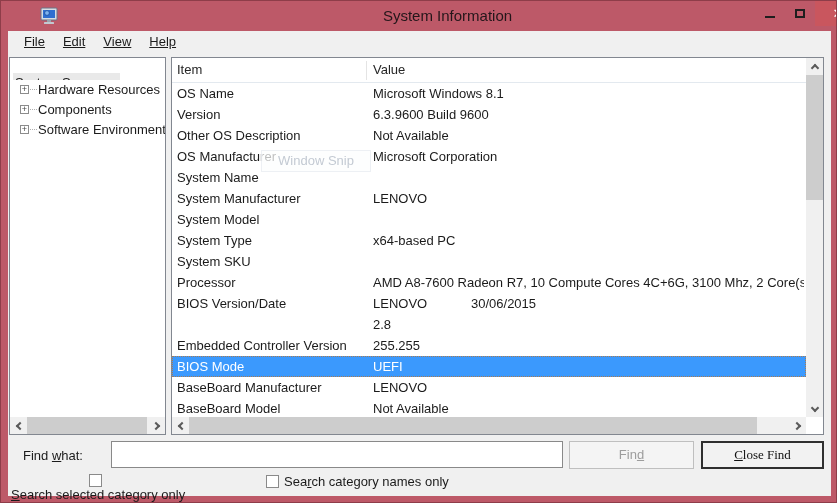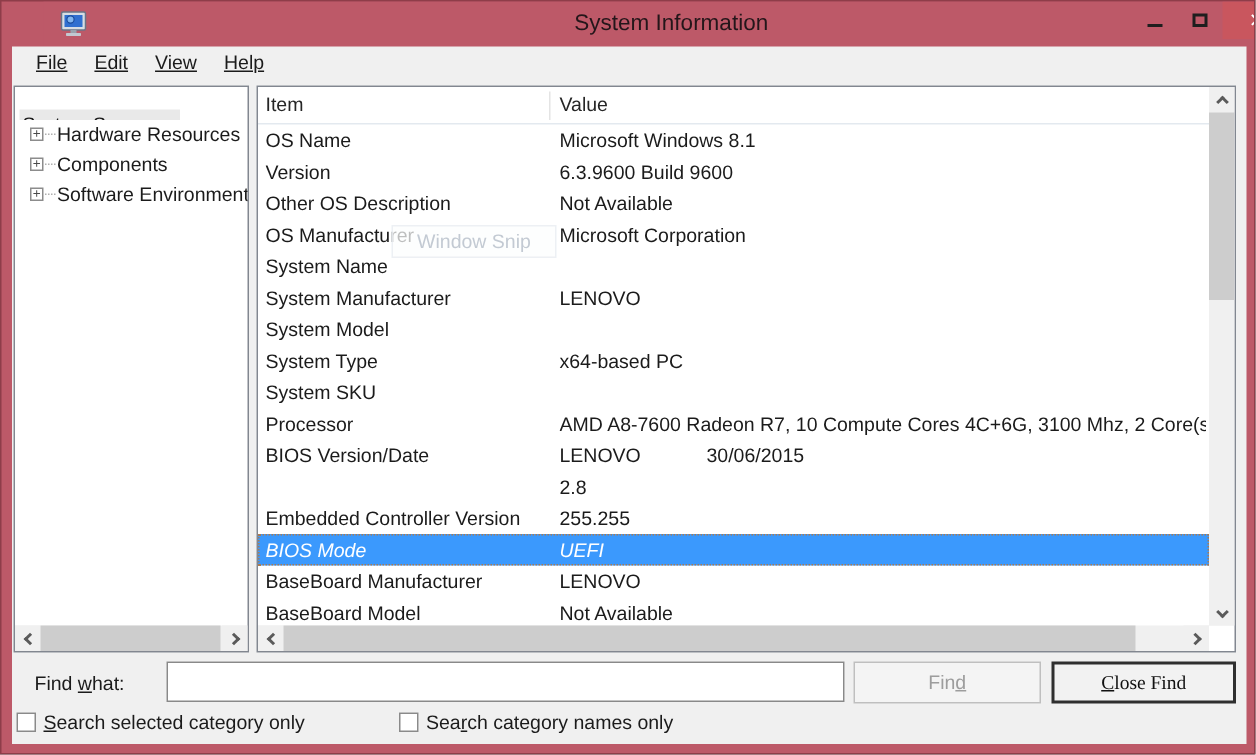--- a/index.html
+++ b/index.html
@@ -40,21 +40,21 @@
     border-bottom:1px solid #e3e9ef; }
   .col-item { position:absolute; left:5px; top:4px; color:#262626; }
   .col-value { position:absolute; left:201px; top:4px; color:#262626; }
   .col-divider { position:absolute; left:194px; top:3px; width:1px; height:19px; background:#e4e4e4; }
   
   #list-rows { position:absolute; left:0; top:25px; width:634px; }
   .lrow { position:relative; height:21px; line-height:21px; white-space:nowrap; overflow:hidden;padding-left:36px; }
   .lrow .cell-item { position:absolute; left:5px; width:191px; overflow:hidden; }
   .lrow .cell-value { position:absolute; left:201px; right:2px; overflow:hidden; }
   .lrow .cell-value2 { position:absolute; left:299px; }
-  .lrow.selected { background:#3b99fd; color:#fff; outline:1px dotted #a97b52; outline-offset:-1px;font-style:italic; }
+  .lrow.selected { background:#3b99fd; color:#fff; outline:1px dotted #a97b52; outline-offset:-1px; }
   
   #snip-ghost { position:absolute; left:253px; top:119px; width:110px; height:22px;
     background:rgba(252,253,254,0.72); border:1px solid rgba(233,236,241,0.8);
     color:#c3cad3; text-align:center; line-height:20px; z-index:5; }
   
   .sb-track { position:absolute; background:#f0f0f0; }
   .sb-btn { position:absolute; width:17px; height:17px; background:#f0f0f0;
     display:flex; align-items:center; justify-content:center; }
   .sb-thumb { position:absolute; background:#cdcdcd; }
   .chev { width:6px; height:6px; border-right:2px solid #5a5a5a; border-bottom:2px solid #5a5a5a; }
@@ -76,21 +76,21 @@
   .find-input { position:absolute; left:103px; top:410px; width:452px; height:27px;
     background:#fff; border:1px solid #898989; font-family:"Liberation Sans",sans-serif;
     font-size:13px; padding:0 5px; }
   .btn { position:absolute; top:410px; height:28px; text-align:center;
     font-size:13px; font-family:"Liberation Sans",sans-serif; }
   #find-btn { left:561px; width:125px; background:#f4f4f4; border:1px solid #bfbfbf;
     color:#9d9d9d; line-height:26px; }
   #closefind-btn { left:693px; width:123px; background:#f2f2f2; border:2px solid #2f2f2f;
     color:#111; line-height:24px;font-family:Liberation Serif, serif; }
   .cb-row-item { position:absolute; top:443px; display:flex; align-items:center; }
-  #cb1 { left:3px; } #cb2 { left:258px; }
+  #cb1 { left:3px;flex-direction:column; } #cb2 { left:258px; }
   .cb-box { width:13px; height:13px; border:1px solid #8a8a8a; background:#fff; margin-right:5px; }
   .accel { text-decoration:underline; }
 </style>
 </head>
 <body>
 
 <div id="win">
 
   <div class="titlebar">
     <svg class="app-icon" viewBox="0 0 18 18">

